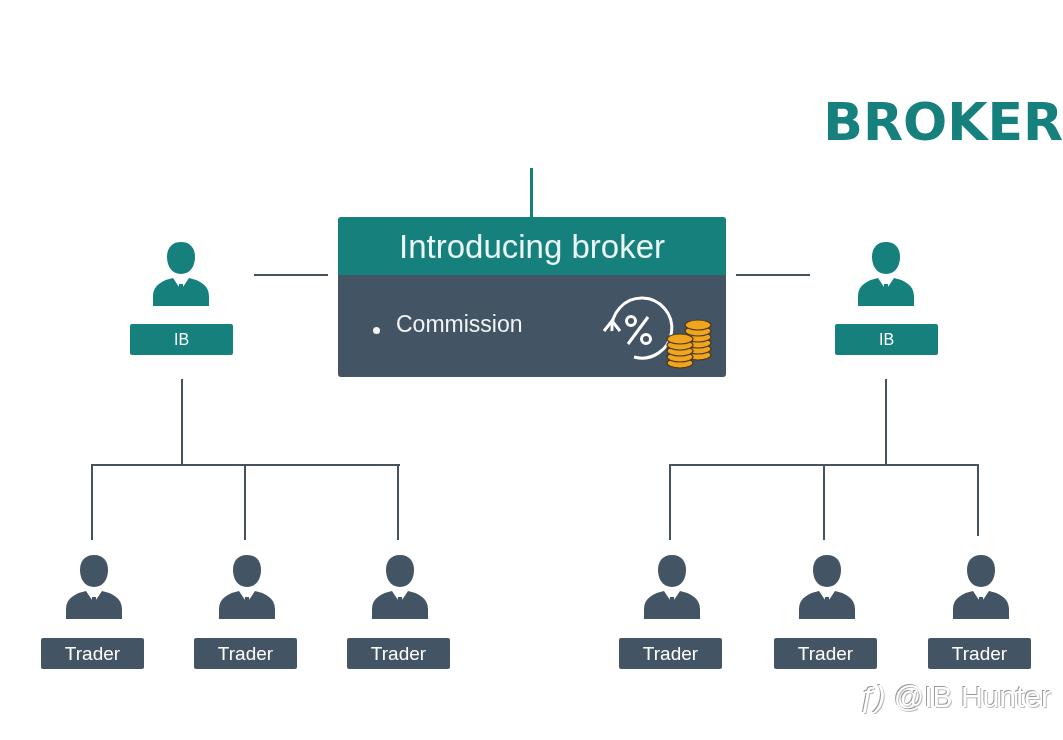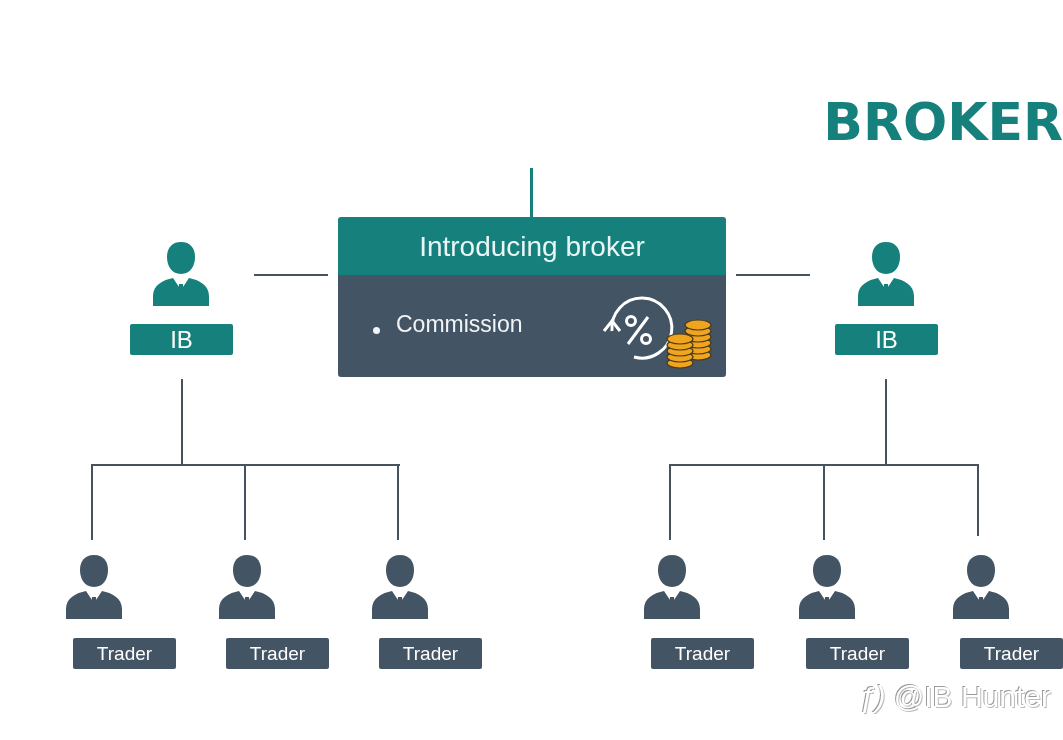--- a/index.html
+++ b/index.html
@@ -7,31 +7,31 @@
          font-family: "Liberation Sans", "DejaVu Sans", sans-serif; }
   .abs { position: absolute; }
   .title { left: 0; width: 1063px; top: 92px; text-align: right;
            font-family: "DejaVu Sans", sans-serif; font-weight: bold; font-size: 52px;
            color: #16807c; letter-spacing: 0px; }
   .line-teal { background: #16807c; }
   .line-slate { background: #46525d; }
   .ib-card { left: 338px; top: 217px; width: 388px; height: 160px; }
   .ib-card-head { position: absolute; left: 0; top: 0; width: 388px; height: 58px;
                   background: #16807c; border-radius: 3px 3px 0 0; color: #eaf6f5;
-                  font-size: 28px; text-align: center; line-height: 60px; }
+                  font-size: 33px; text-align: center; line-height: 60px; }
   .ib-card-body { position: absolute; left: 0; top: 58px; width: 388px; height: 102px;
                   background: #435464; border-radius: 0 0 3px 3px; }
   .bullet { position: absolute; left: 35px; top: 52px; width: 7px; height: 7px;
             border-radius: 50%; background: #f2f4f6; }
   .commission { position: absolute; left: 58px; top: 36px; color: #f2f4f6; font-size: 23px; }
   .comm-icon { position: absolute; left: 256px; top: 12px; width: 126px; height: 82px; }
   .label-box { position: absolute; height: 31px; color: #ffffff; text-align: center;
                line-height: 32px; font-size: 19px; border-radius: 2px; }
-  .label-ib { background: #16807c; width: 103px; font-size: 24px; }
-  .label-trader { background: #435464; width: 103px; margin-left: 32px; }
+  .label-ib { background: #16807c; width: 103px; font-size: 16px; }
+  .label-trader { background: #435464; width: 103px; }
   .person { position: absolute; width: 60px; height: 66px; }
   .watermark { right: 12px; top: 680px; font-size: 30px; color: #ffffff;
                text-shadow: -1px -1px 0 #999, 1px 1px 0 #bbb; letter-spacing: 0px; }
 </style>
 </head>
 <body>
 
 <div class="abs title">BROKER</div>
 
 <div class="abs line-teal" style="left:530px;top:168px;width:3px;height:50px;"></div>

